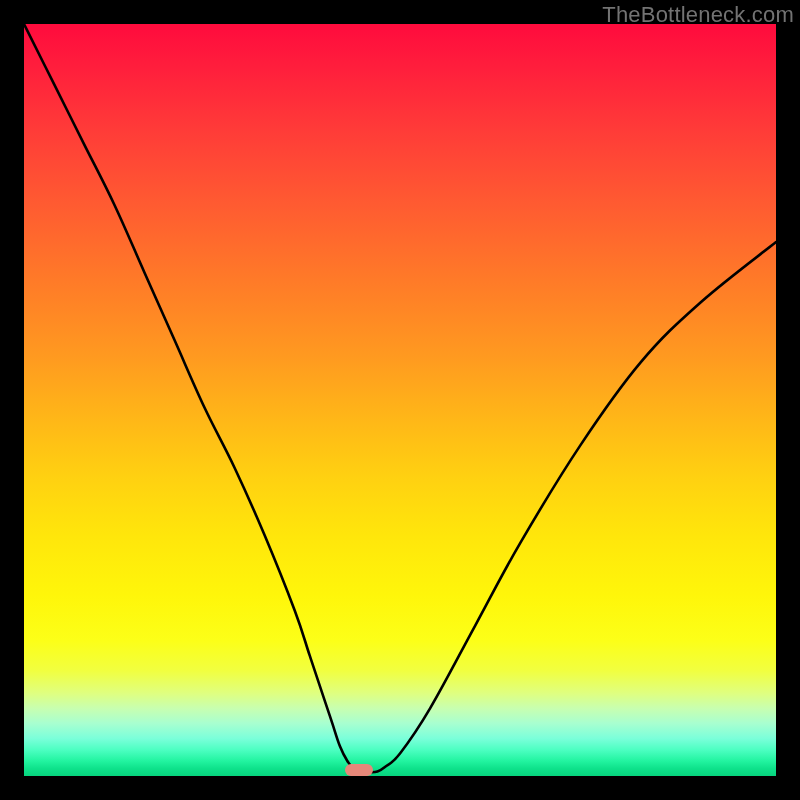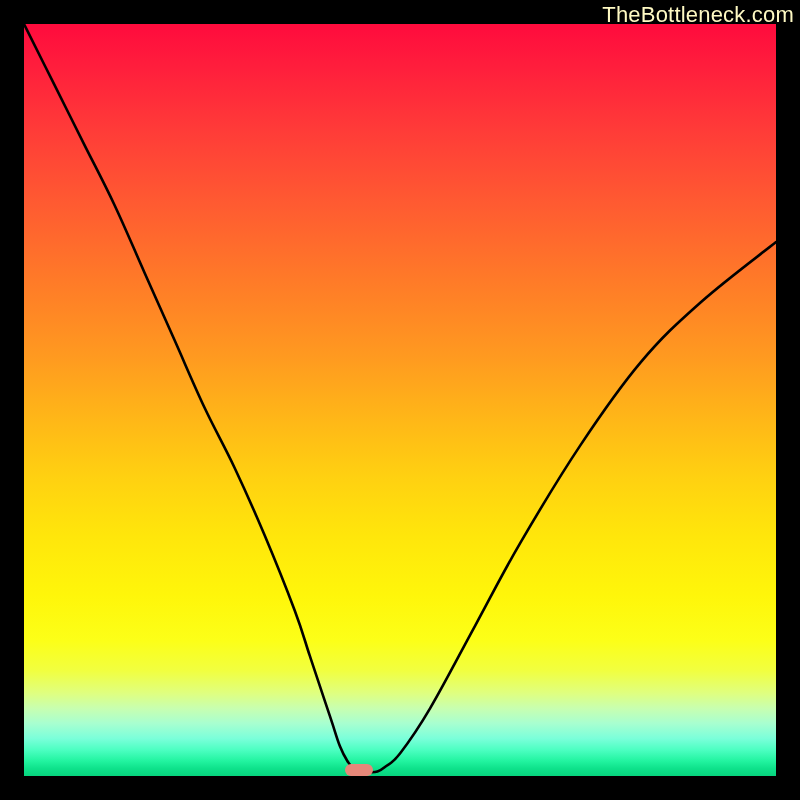--- a/index.html
+++ b/index.html
@@ -62,21 +62,21 @@
     width: 28px;
     height: 12px;
     border-radius: 7px;
     background: #e6887a;
     transform: translate(-50%, -50%);
   }
   .watermark {
     position: absolute;
     top: 2px;
     right: 6px;
-    color: #fef9c3;
+    color: #737373;
     font-size: 22px;
     font-weight: 500;
     letter-spacing: 0.2px;
   }
 </style>
 </head>
 <body>
 
 <div class="frame">
 

